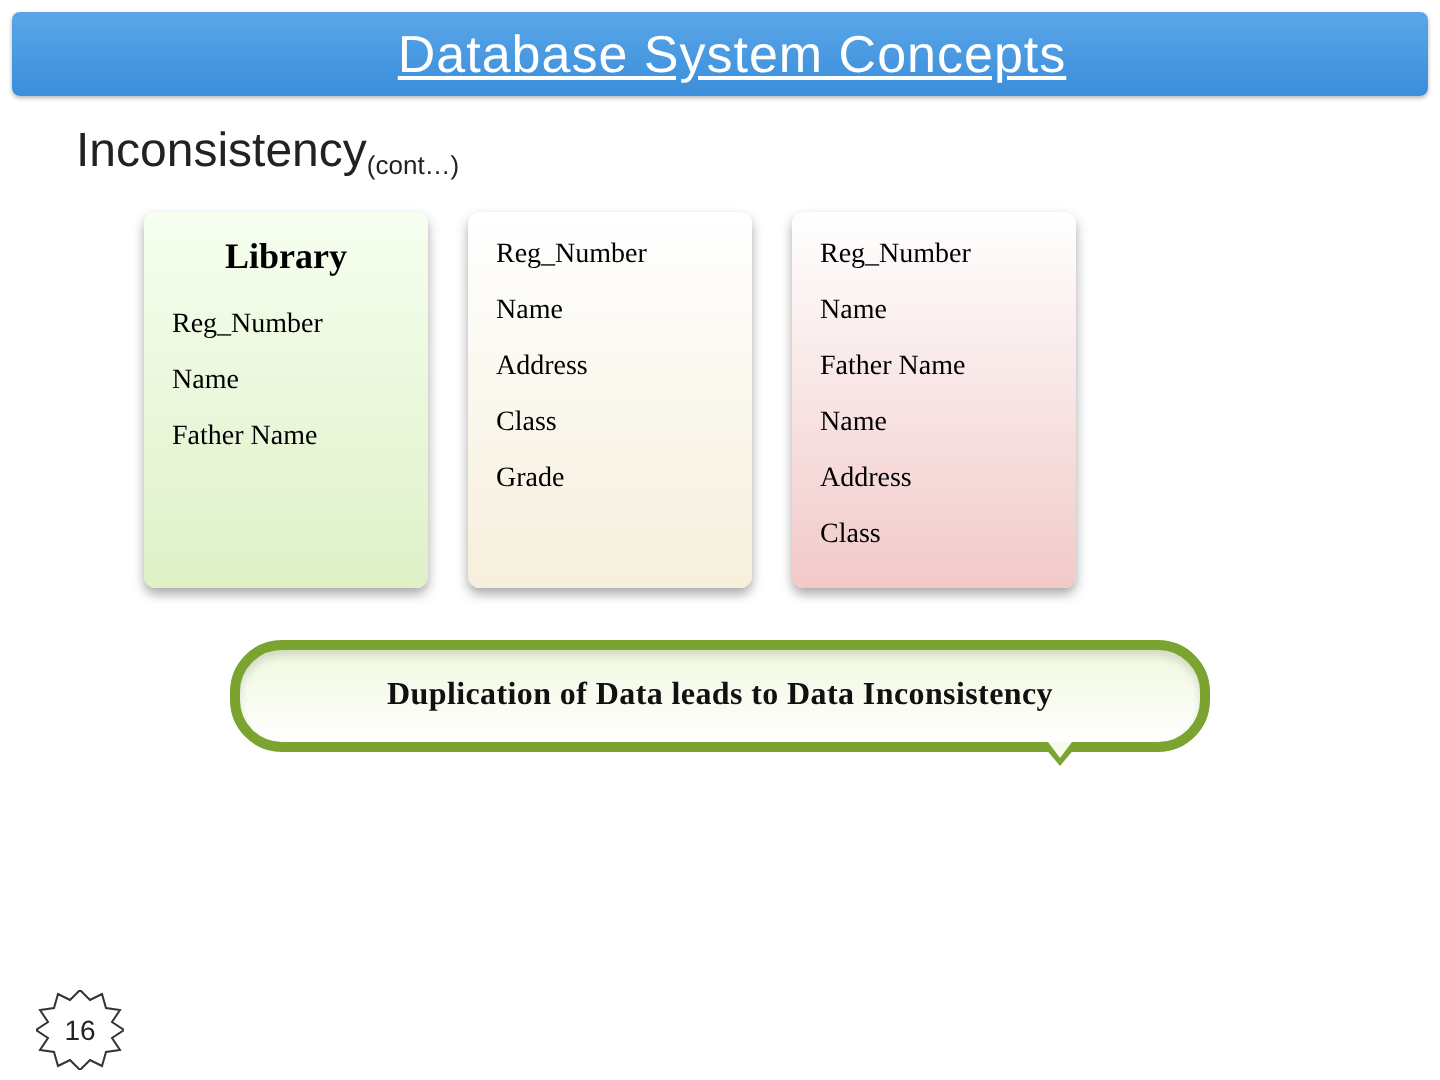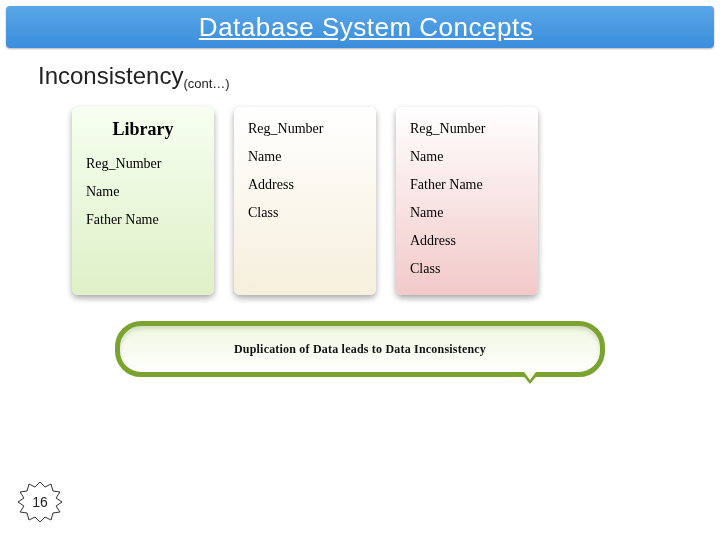--- a/index.html
+++ b/index.html
@@ -41,35 +41,35 @@
   .tbl .row{font-size:14px;font-weight:normal;padding:6px 2px;}
   .callout{
     margin:26px auto 0 auto;width:480px;height:46px;
     border:5px solid #7aa32f;border-radius:26px;
     background:linear-gradient(#f0f8df,#ffffff);
     display:flex;align-items:center;justify-content:center;
     position:relative;
     box-shadow:inset 0 3px 4px rgba(0,0,0,.12);
   }
   .callout .msg{
-    font-size:12px;font-weight:bold;color:#111;
+    font-size:16px;font-weight:bold;color:#111;
     font-family:Georgia,serif;letter-spacing:.2px;
   }
   .callout .nub{
     position:absolute;bottom:-12px;right:60px;width:0;height:0;
     border-left:10px solid transparent;border-right:10px solid transparent;
     border-top:12px solid #7aa32f;
   }
   .callout .nub::after{
     content:"";position:absolute;left:-6px;top:-12px;width:0;height:0;
     border-left:6px solid transparent;border-right:6px solid transparent;
     border-top:8px solid #f7fbee;
   }
   .pagebadge{
-    position:absolute;left:18px;bottom:18px;width:44px;height:40px;
+    position:absolute;left:18px;bottom:5px;width:44px;height:40px;
     display:flex;align-items:center;justify-content:center;
     font-family:Arial,sans-serif;font-size:14px;color:#222;
   }
   .pagebadge svg{position:absolute;left:0;top:0;width:44px;height:40px;}
   .pagebadge .n{position:relative;z-index:1;}
 </style>
 </head>
 <body>
 
 <div class="titlebar">
@@ -85,20 +85,21 @@
     <div class="head">Library</div>
     <div class="row">Reg_Number</div>
     <div class="row">Name</div>
     <div class="row">Father Name</div>
   </div>
   <div class="tbl cream">
     <div class="row">Reg_Number</div>
     <div class="row">Name</div>
     <div class="row">Address</div>
     <div class="row">Class</div>
+    <div class="row">Grade</div>
   </div>
   <div class="tbl pink">
     <div class="row">Reg_Number</div>
     <div class="row">Name</div>
     <div class="row">Father Name</div>
     <div class="row">Name</div>
     <div class="row">Address</div>
     <div class="row">Class</div>
   </div>
 </div>

